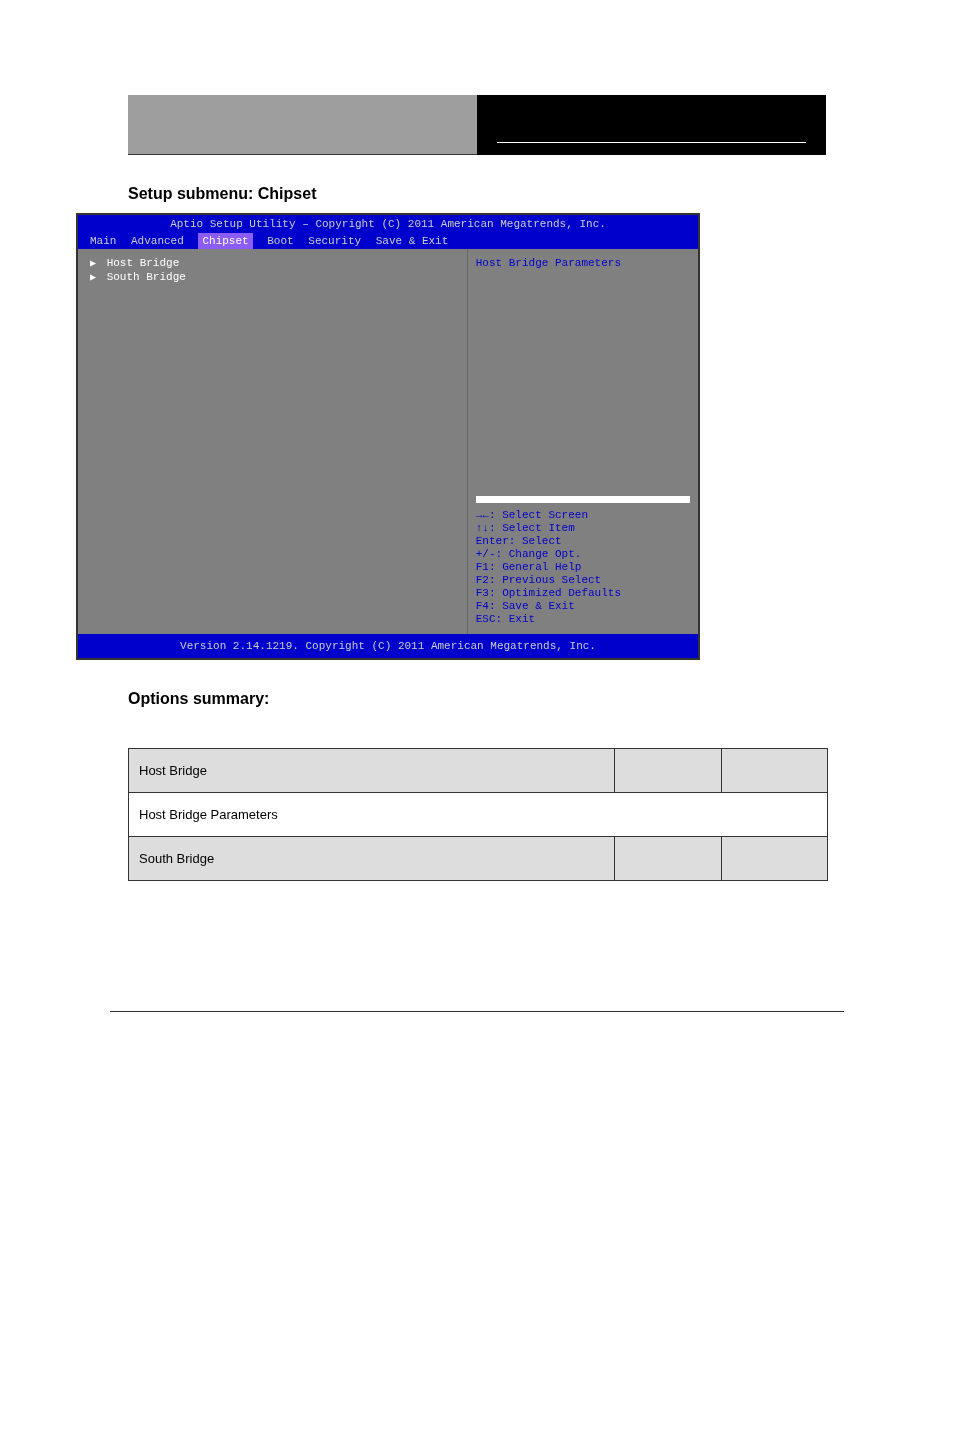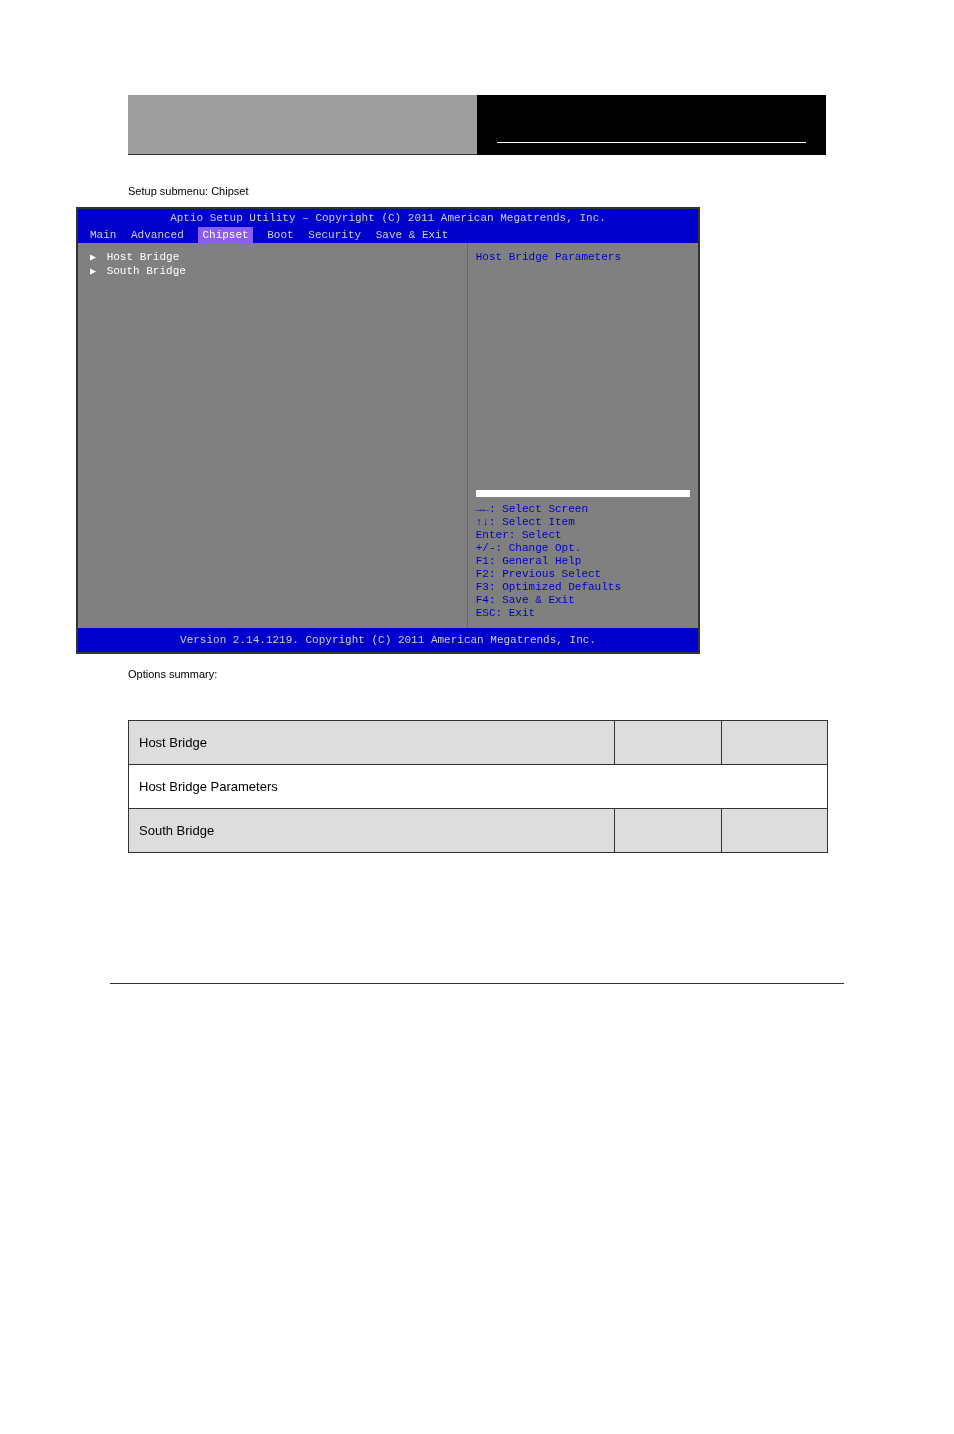--- a/index.html
+++ b/index.html
@@ -28,22 +28,22 @@
       content: "";
       position: absolute;
       bottom: 12px;
       left: 20px;
       right: 20px;
       height: 1px;
       background: #fff;
     }
     .section-title {
       margin: 20px 128px 10px 128px;
-      font-weight: normal;
-      font-size: 11px;
+      font-weight: bold;
+      font-size: 16px;
     }
     .bios-window {
       margin: 0 76px;
       border: 2px solid #333;
       font-family: "Courier New", monospace;
       font-size: 11px;
       width: 620px;
     }
     .bios-titlebar {
       background: #0000cc;
@@ -167,21 +167,21 @@
         <div>F2: Previous Select</div>
         <div>F3: Optimized Defaults</div>
         <div>F4: Save &amp; Exit</div>
         <div>ESC: Exit</div>
       </div>
     </div>
   </div>
   <div class="bios-footer">Version 2.14.1219. Copyright (C) 2011 American Megatrends, Inc.</div>
 </div>
 
-<div class="section-title" style="margin-top:14px;">Options summary:</div>
+<div class="section-title" style="margin-top:30px;">Options summary:</div>
 
 <table class="options-table">
   <tbody>
       <tr class="header-row">
     <td>Host Bridge</td>
     <td></td>
     <td></td>
   </tr>
   <tr>
     <td colspan="3">Host Bridge Parameters</td>

